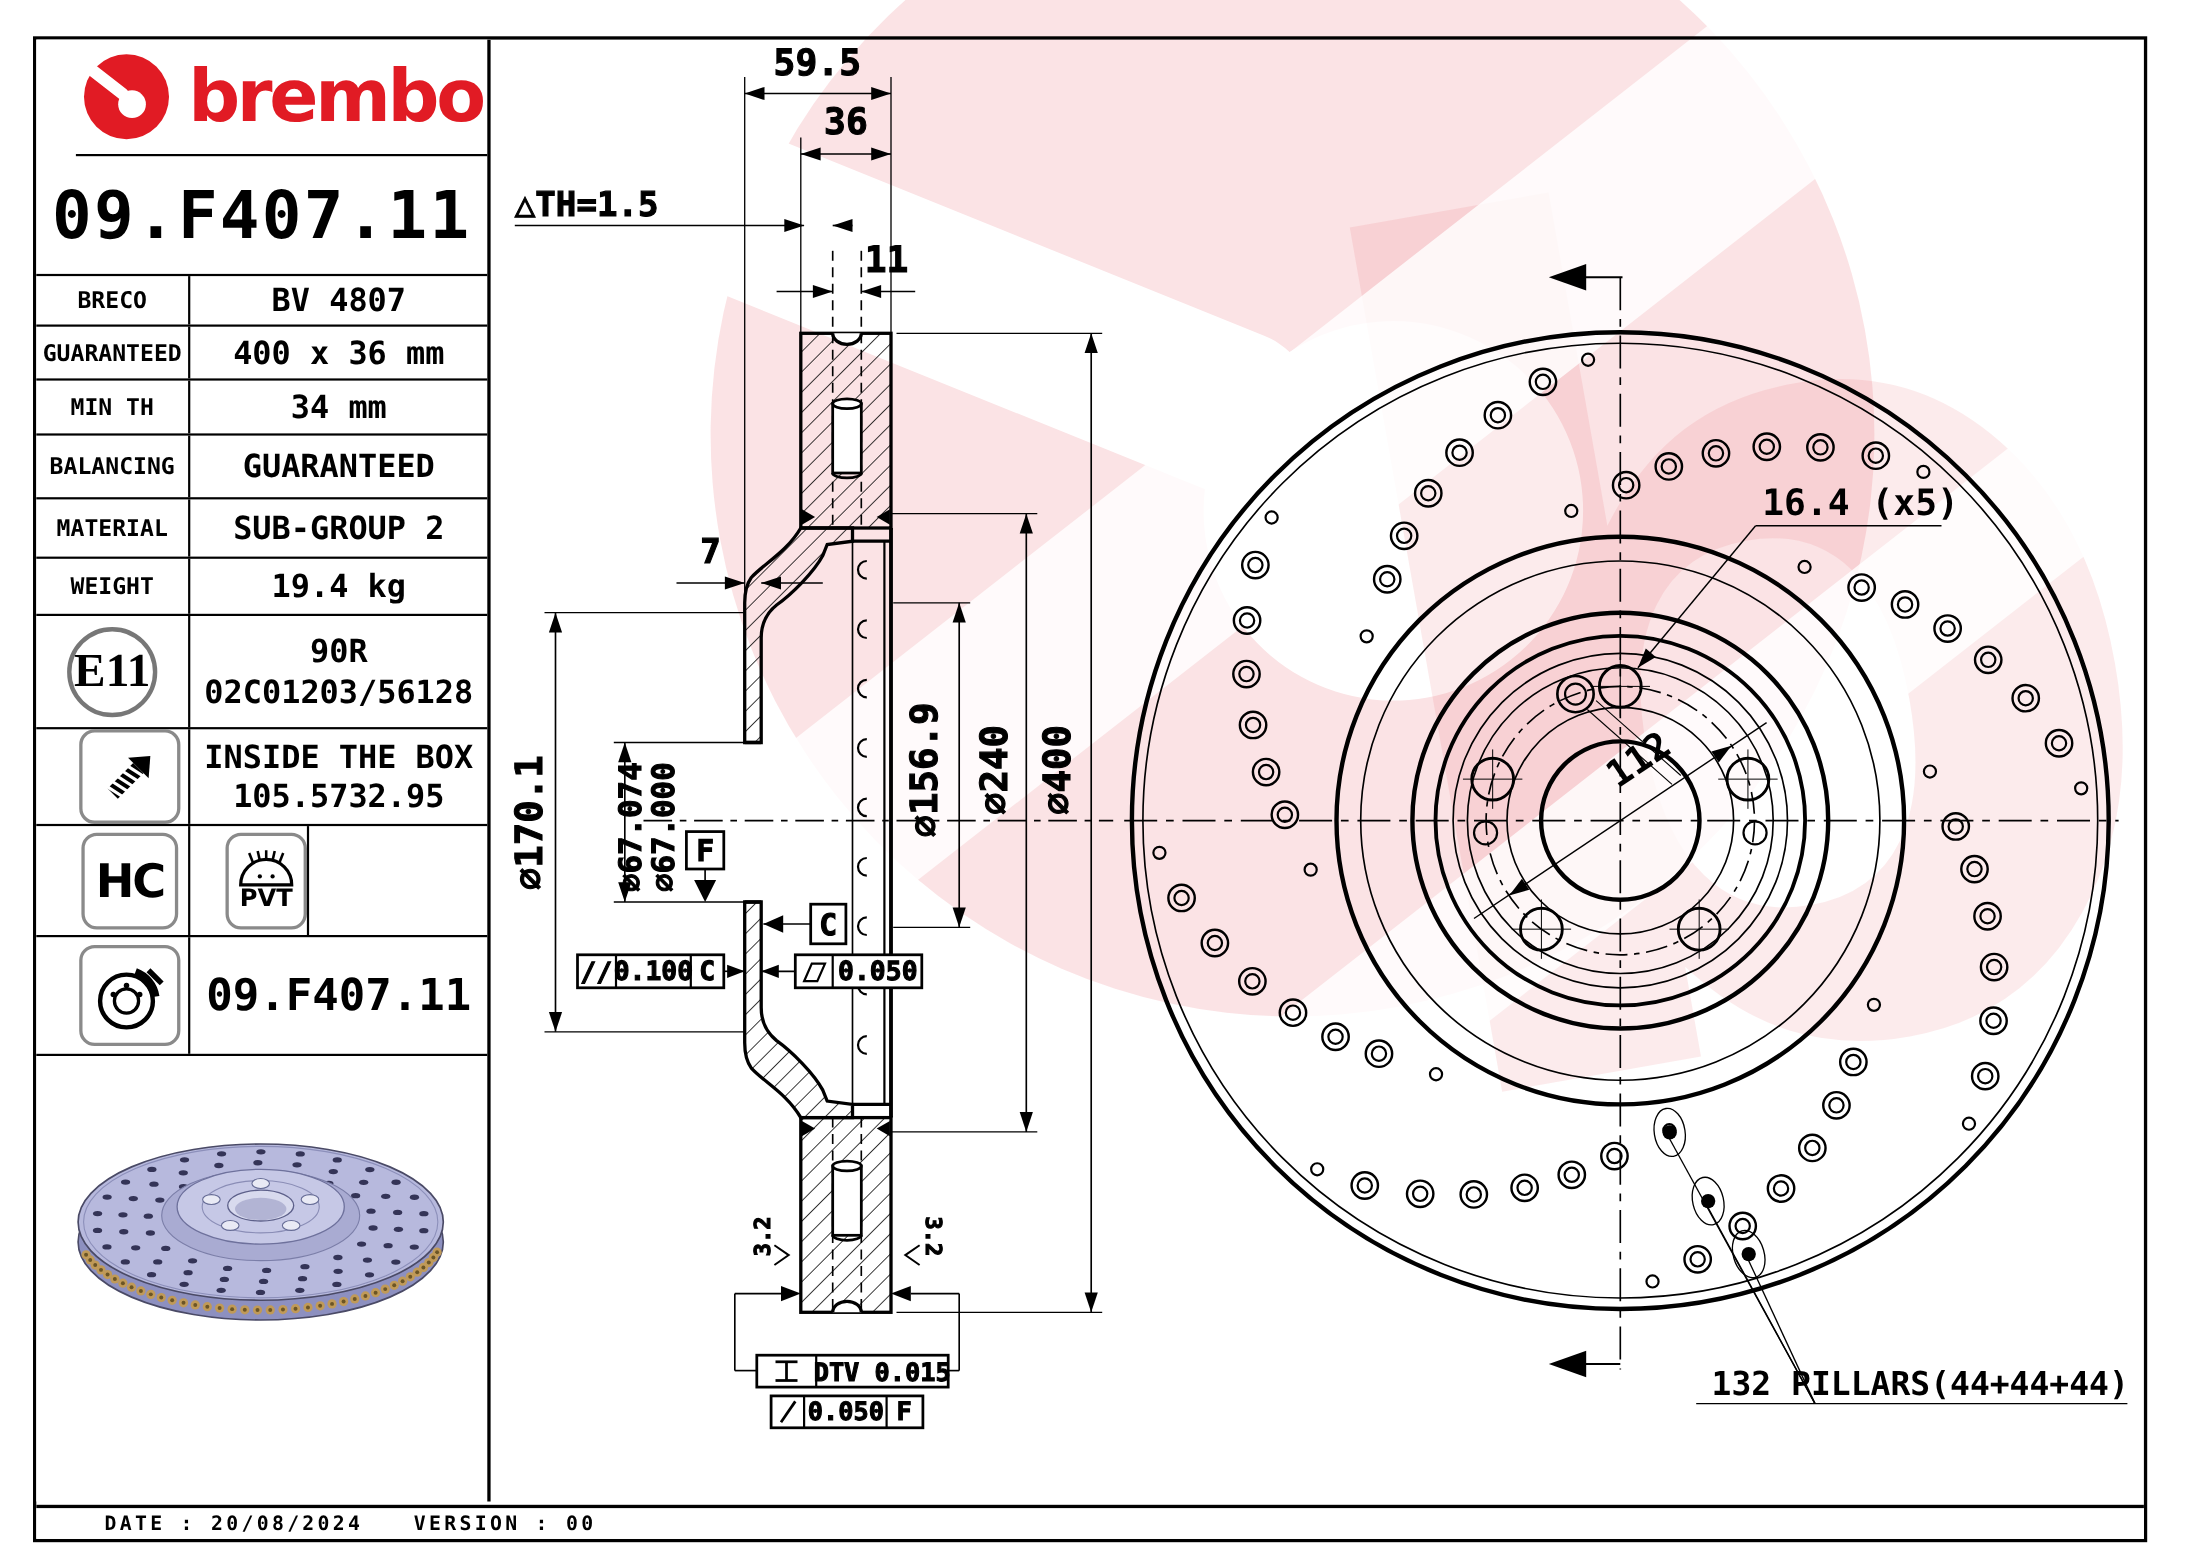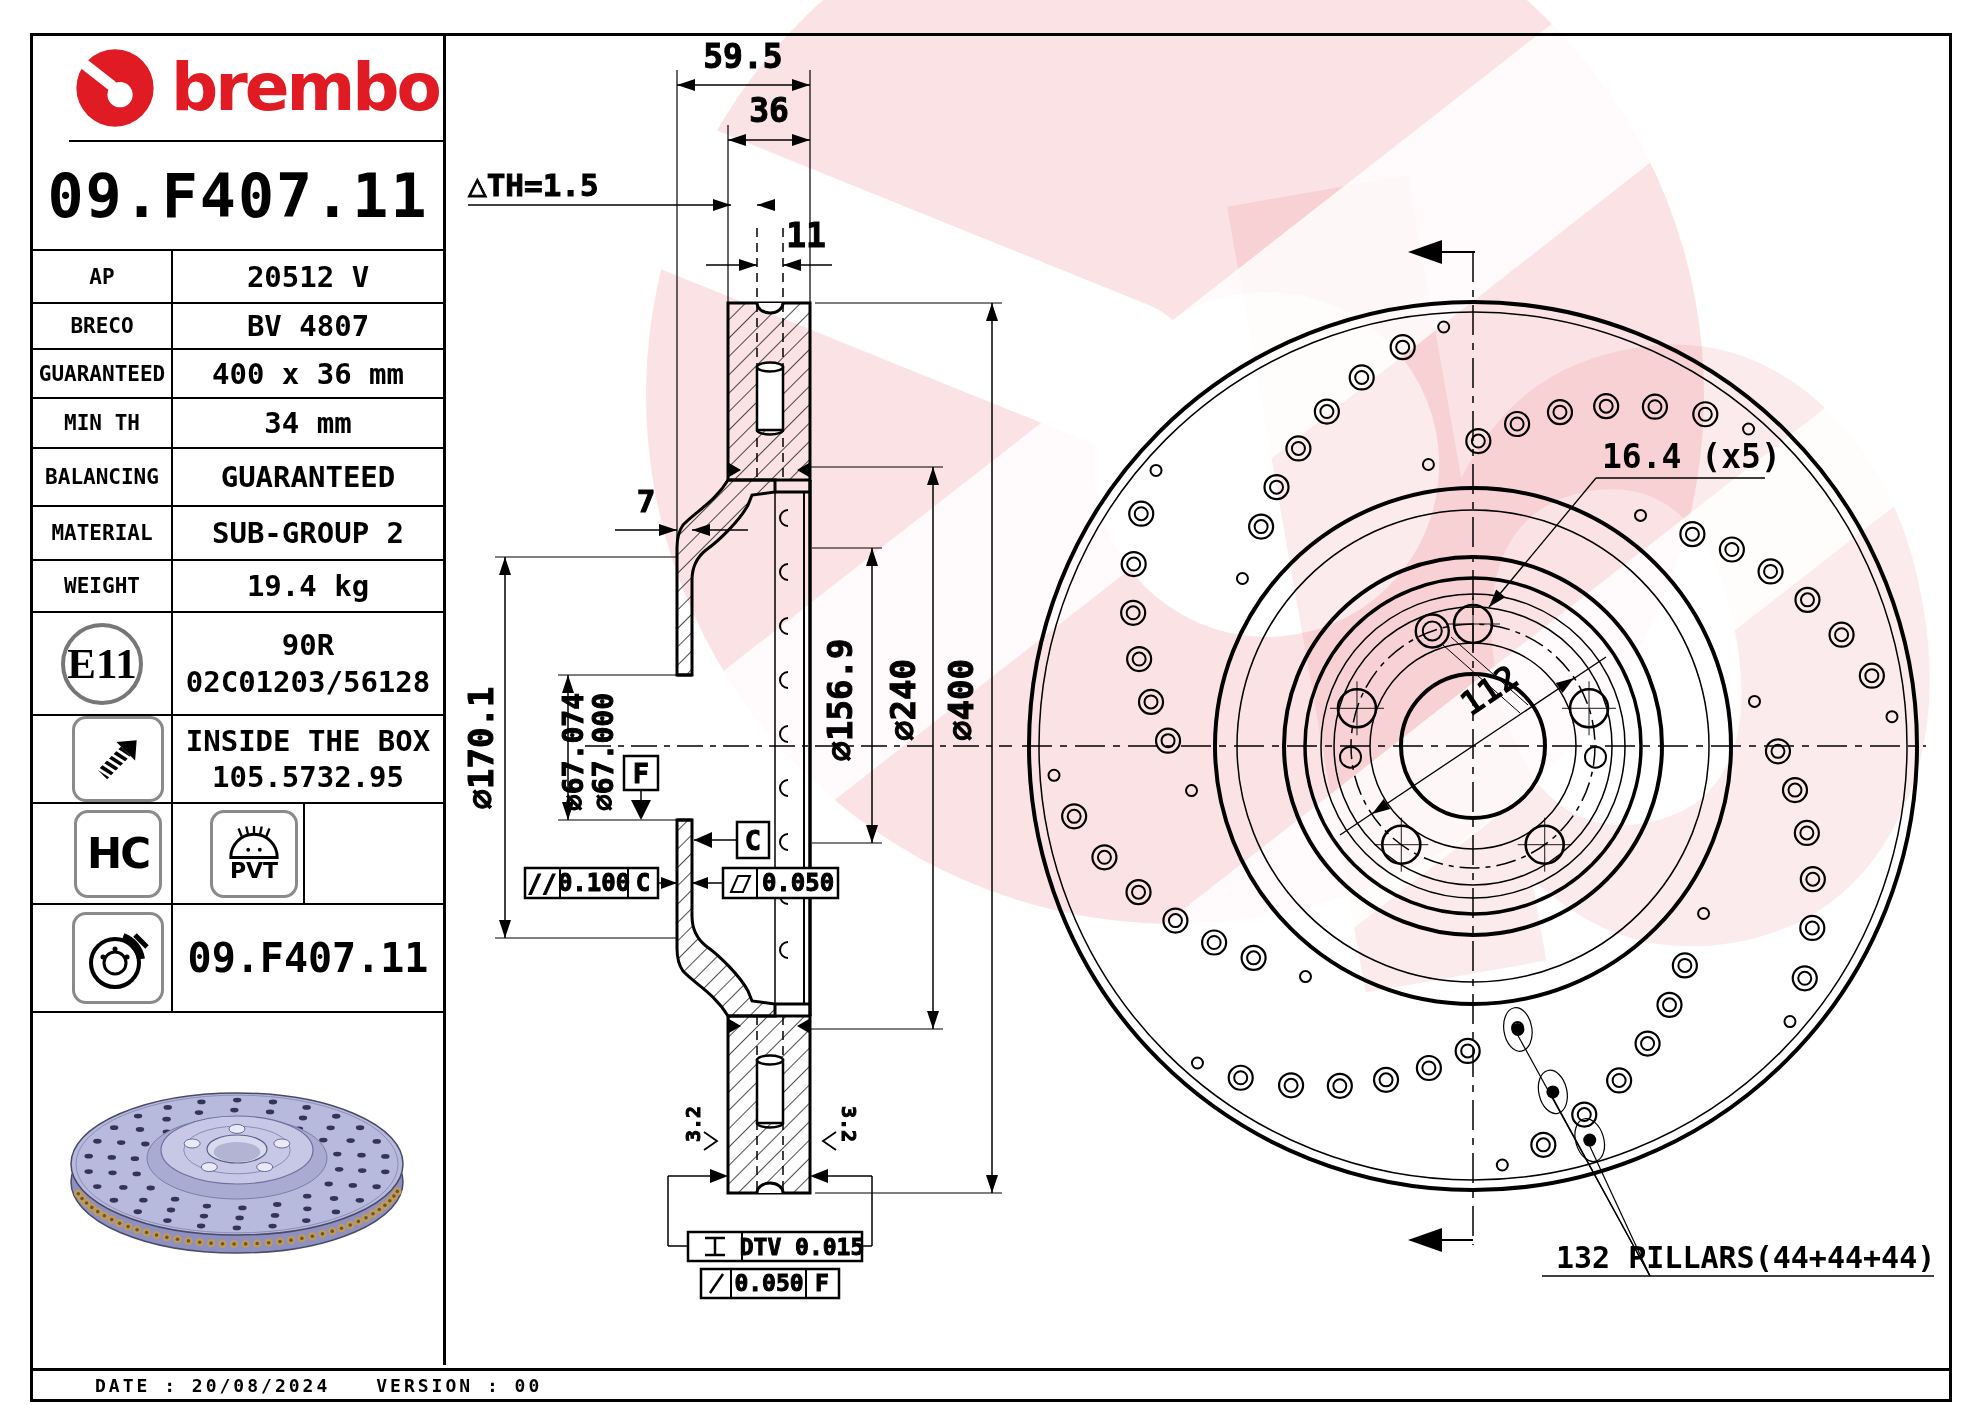--- a/index.html
+++ b/index.html
@@ -28,21 +28,21 @@
   #pn-row{height:107px;display:flex;align-items:center;justify-content:center;border-bottom:2px solid #000;}
   #pn-row .pn{font-size:60px;font-weight:bold;letter-spacing:2px;}
   .r-ap{height:53px}.r-breco{height:46px}.r-dim{height:49px}.r-minth{height:50px}.r-bal{height:58px}
   .r-mat{height:54px}.r-wei{height:52px}.r-e11{height:103px}.r-box{height:88px}.r-icons{height:101px}
   .r-pn2{height:108px}
   .two-line{line-height:1.25;text-align:center;}
   .badge-circle{width:74px;height:74px;border:4px solid #777;border-radius:50%;display:flex;align-items:center;justify-content:center;
                 font-family:"Liberation Serif","DejaVu Serif",serif;font-weight:bold;font-size:43px;}
   .sq-icon{border:3px solid #8a8a8a;border-radius:14px;display:flex;align-items:center;justify-content:center;flex-direction:column;margin-left:32px;}
   .icon-cell{display:flex;align-items:center;justify-content:center;box-sizing:border-box;}
-  #icons-row .c1{width:138px;}#icons-row .c2{width:132px;border-left:2px solid #000;align-items:center;}
+  #icons-row .c1{width:138px;}#icons-row .c2{width:108px;border-left:2px solid #000;align-items:center;}
   #icons-row .c3{flex:1;border-left:2px solid #000;}
   .hc-text{font-size:42px;font-weight:bold;font-family:"DejaVu Sans",sans-serif;letter-spacing:-2px;}
   .pvt-text{font-size:22px;font-weight:bold;font-family:"DejaVu Sans",sans-serif;line-height:1;}
   #pn2-row .pn2{font-size:40px;font-weight:bold;}
   #img-row{height:315px;border-bottom:0;display:flex;align-items:center;justify-content:center;}
   #date-strip{position:absolute;left:0;bottom:0;width:100%;height:31px;border-top:3px solid #000;background:#fff;
               display:flex;align-items:center;font-size:18px;font-weight:bold;letter-spacing:3px;padding-left:62px;box-sizing:border-box;gap:46px;}
   
   #draw{position:absolute;left:0;top:0;z-index:2;}
   text{font-family:"DejaVu Sans Mono","Liberation Mono",monospace;font-weight:bold;fill:#000;}
@@ -470,24 +470,20 @@
           <path d="M14,22 L46,47" stroke="#fff" stroke-width="13" stroke-linecap="round" fill="none"></path>
         </g>
       </svg>
       <span class="wordmark">brembo</span>
     </div>
 
     <div id="pn-row">
       <span class="pn">09.F407.11</span>
     </div>
 
-    <div class="trow r-ap">
-      <div class="lcell label">AP</div>
-      <div class="vcell value">20512 V</div>
-    </div>
     <div class="trow r-breco">
       <div class="lcell label">BRECO</div>
       <div class="vcell value">BV 4807</div>
     </div>
     <div class="trow r-dim">
       <div class="lcell label">GUARANTEED</div>
       <div class="vcell value">400 x 36 mm</div>
     </div>
     <div class="trow r-minth">
       <div class="lcell label">MIN TH</div>

